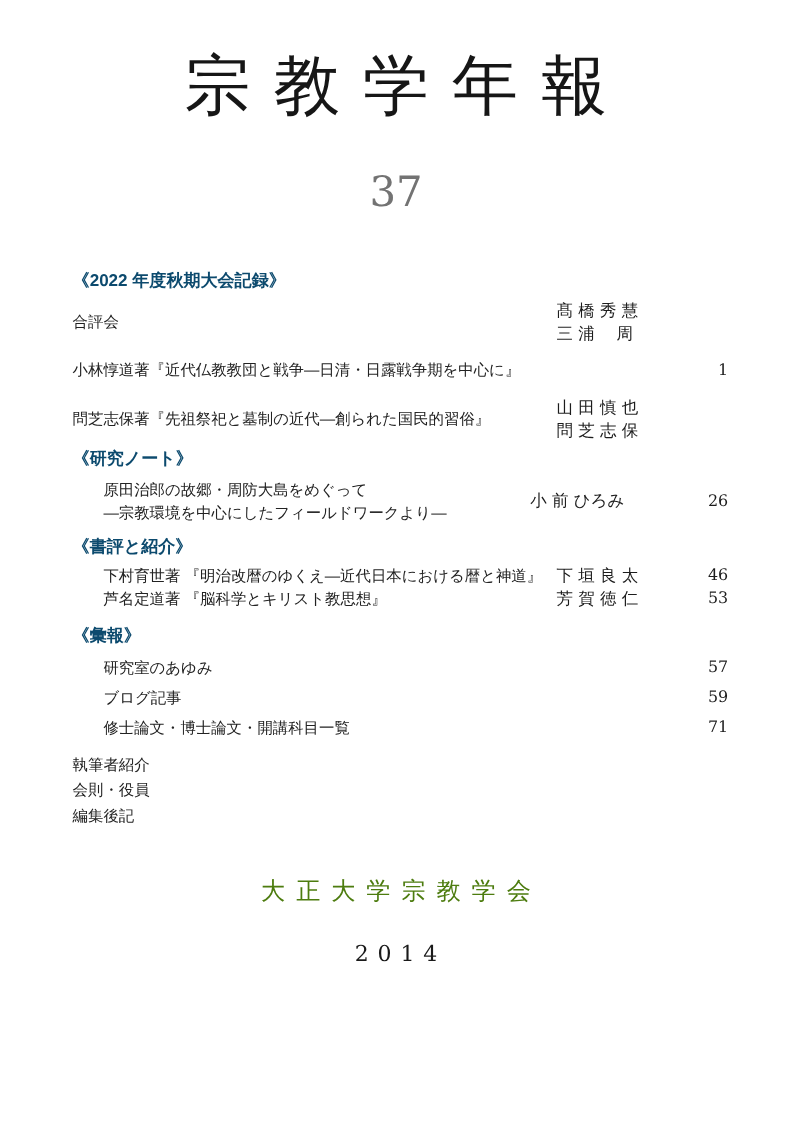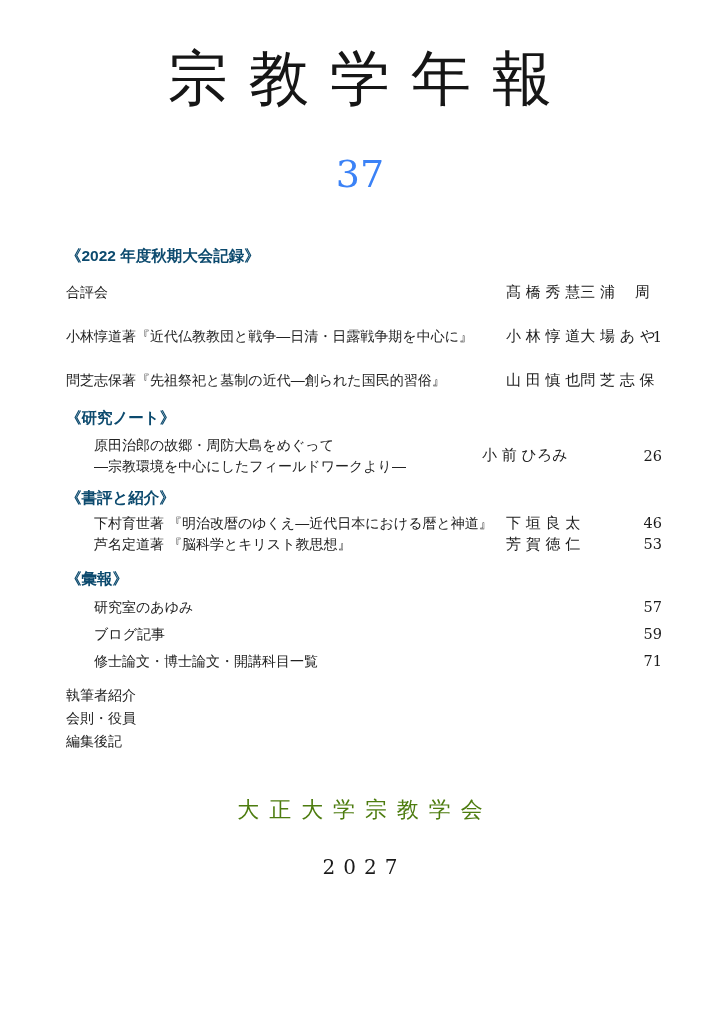--- a/index.html
+++ b/index.html
@@ -25,21 +25,21 @@
     letter-spacing: 0.35em;
     text-indent: 0.35em;
     color: #161616;
   }
   .issue-number {
     font-family: "DejaVu Serif", serif;
     font-size: 38px;
     line-height: 1.2;
     text-align: center;
     margin-top: 44px;
-    color: #3b82f6;
+    color: #737373;
   }
   
   .toc {
     width: 596px;
     margin: 48px 0 0 66px;
   }
   .section-heading {
     font-family: "Liberation Sans", sans-serif;
     font-weight: bold;
     font-size: 15.5px;
@@ -53,22 +53,22 @@
   .entry-title {
     flex: 1;
     font-size: 14px;
     line-height: 21px;
     color: #222222;
   }
   .entry-title.indent { padding-left: 28px; }
   .entry-authors {
     width: 122px;
     display: flex;
-    flex-direction: row;
-    justify-content: flex-start;
+    flex-direction: column;
+    justify-content: flex-end;
     font-family: "DejaVu Serif", serif;
     font-size: 15px;
     line-height: 21px;
     color: #1c1c1c;
   }
   .author { white-space: pre; }
   .entry-page {
     width: 34px;
     text-align: right;
     font-family: "DejaVu Serif", serif;
@@ -131,24 +131,20 @@
         <div class="entry-title">合評会</div>
         <div class="entry-authors">
           <div class="author">髙 橋 秀 慧</div>
           <div class="author">三 浦　 周</div>
         </div>
         <div class="entry-page"></div>
       </div>
 
       <div class="toc-row">
         <div class="entry-title">小林惇道著『近代仏教教団と戦争―日清・日露戦争期を中心に』</div>
-        <div class="entry-authors">
-          <div class="author">小 林 惇 道</div>
-          <div class="author">大 場 あ や</div>
-        </div>
         <div class="entry-page">1</div>
       </div>
 
       <div class="toc-row">
         <div class="entry-title">問芝志保著『先祖祭祀と墓制の近代―創られた国民的習俗』</div>
         <div class="entry-authors">
           <div class="author">山 田 慎 也</div>
           <div class="author">問 芝 志 保</div>
         </div>
         <div class="entry-page"></div>
@@ -212,16 +208,16 @@
     <div class="back-matter">
       <div class="back-matter-item">執筆者紹介</div>
       <div class="back-matter-item">会則・役員</div>
       <div class="back-matter-item">編集後記</div>
     </div>
 
   </main>
 
   <footer>
     <div class="publisher">大正大学宗教学会</div>
-    <div class="pub-year">2027</div>
+    <div class="pub-year">2014</div>
   </footer>
 
 </div>
 
 </body></html>

